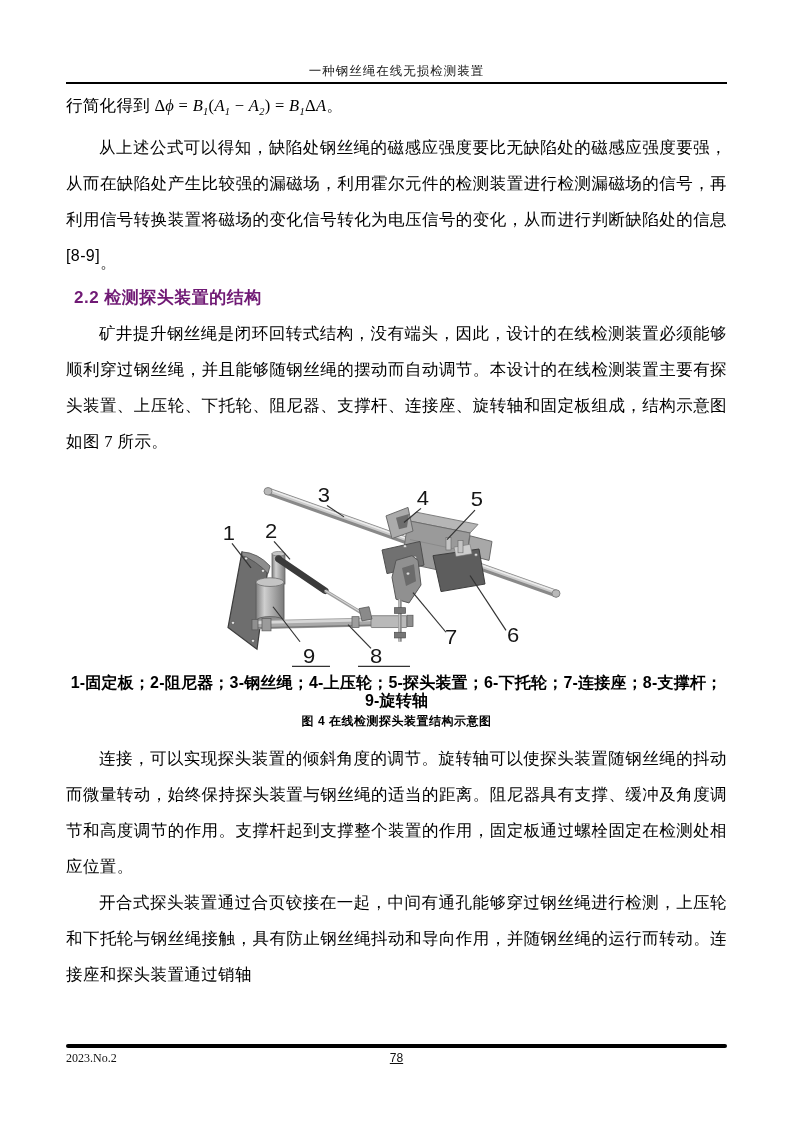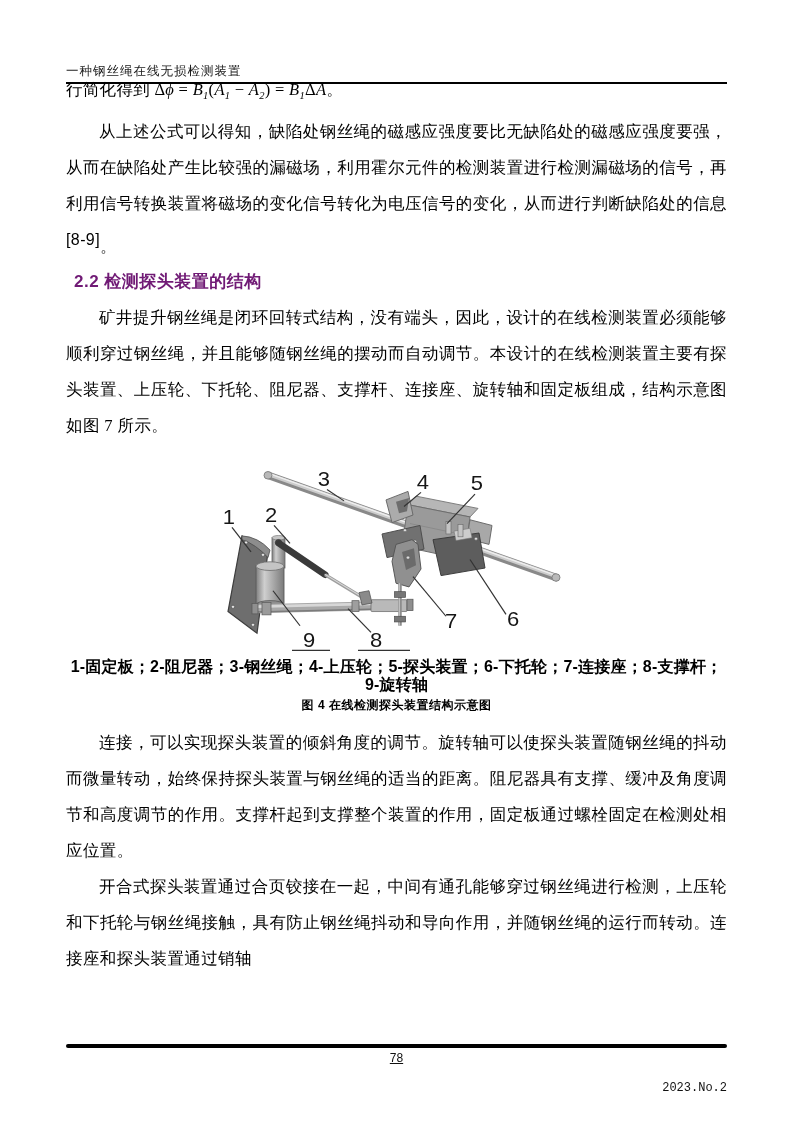--- a/index.html
+++ b/index.html
@@ -1,25 +1,25 @@
 <!DOCTYPE html>
 <html><head>
 <meta charset="utf-8">
 <style>
   html,body{margin:0;padding:0;background:#9a9a9a;}
   .page{
     position:relative;width:793px;height:1122px;margin:0 auto;background:#ffffff;
     font-family:"Liberation Serif","DejaVu Serif",serif;color:#000;overflow:hidden;
   }
   .header-title{
-    position:absolute;top:63px;left:66px;width:661px;text-align:left;
+    position:absolute;top:63px;left:66px;width:661px;text-align:center;
     font-size:12.5px;letter-spacing:1px;color:#1a1a1a;
   }
   .header-rule{position:absolute;top:82px;left:66px;width:661px;border-top:2px solid #000;}
-  .content{position:absolute;top:72px;left:66px;width:661px;}
+  .content{position:absolute;top:88px;left:66px;width:661px;}
   p.body{margin:0;font-size:16.5px;line-height:36px;text-align:justify;letter-spacing:0.4px;}
   p.indent{text-indent:2em;}
   .formula{margin:0;font-size:16.5px;line-height:36px;letter-spacing:0.3px;}
   .formula .var{font-style:italic;font-family:"Liberation Serif",serif;}
   .formula sub{font-size:10.5px;font-style:italic;}
   sup.ref{font-size:16px;font-family:"Liberation Sans",sans-serif;}
   h2.sec{
     margin:2px 0 3px 8px;font-family:Liberation Sans, sans-serif;
     font-size:17px;font-weight:bold;line-height:30px;letter-spacing:0.5px;color:#701a75;
   }
@@ -29,22 +29,22 @@
     margin:2px 0 0 0;text-align:center;font-family:"Liberation Sans","DejaVu Sans",sans-serif;
     font-weight:bold;font-size:16px;line-height:18px;letter-spacing:0.2px;
   }
   .fig-caption{
     margin:1px 0 10px 0;text-align:center;font-family:"Liberation Sans","DejaVu Sans",sans-serif;
     font-weight:bold;font-size:12px;line-height:20px;letter-spacing:0.5px;
   }
   .footer-rule{position:absolute;top:1044px;left:66px;width:661px;height:4px;background:#000;border-radius:2px;}
   .footer-page{position:absolute;top:1051px;left:66px;width:661px;text-align:center;
     font-family:"Liberation Sans",sans-serif;font-size:12px;color:#111;text-decoration:underline;}
-  .footer-issue{position:absolute;top:1081px;left:66px;width:661px;text-align:right;
-    font-family:Liberation Mono, monospace;font-size:12px;color:#111;}
+  .footer-issue{position:absolute;top:1051px;left:66px;width:661px;text-align:left;
+    font-family:Liberation Serif, serif;font-size:12px;color:#111;}
   
   .flabel{font-family:"Liberation Sans","DejaVu Sans",sans-serif;font-size:22px;fill:#161616;text-anchor:middle;}
   .leader{stroke:#333;stroke-width:1.2;fill:none;}
 </style>
 </head>
 <body>
 
 <div class="page">
 
   <div class="header-title">一种钢丝绳在线无损检测装置</div>

